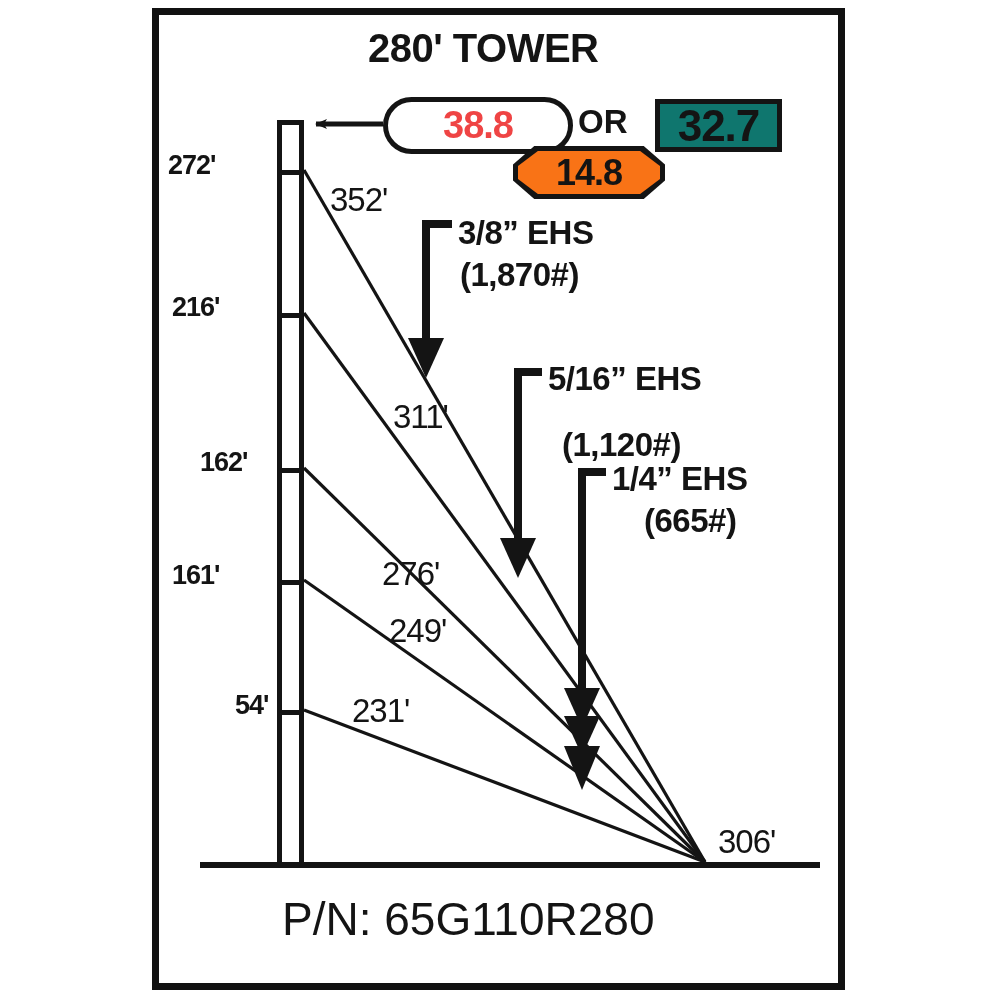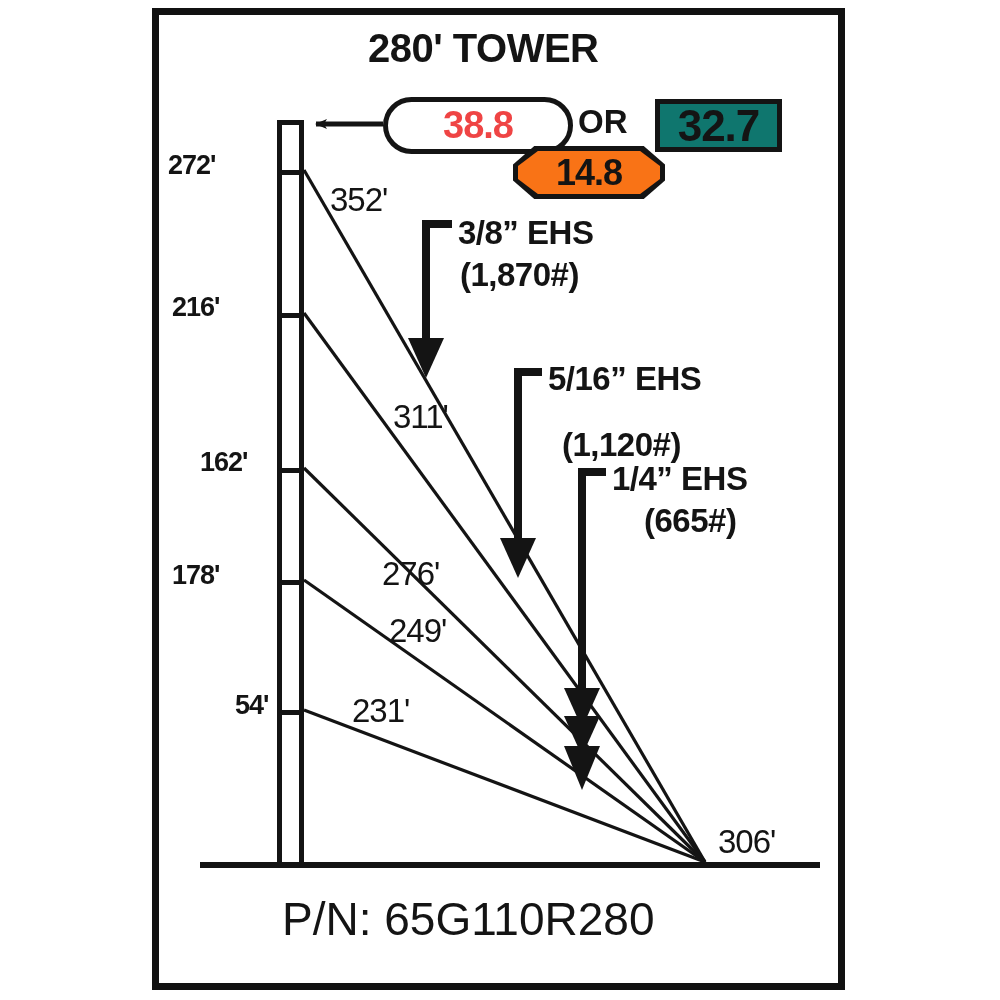--- a/index.html
+++ b/index.html
@@ -119,21 +119,21 @@
   <div class="tick" style="top:313px;"></div>
   <div class="tick" style="top:468px;"></div>
   <div class="tick" style="top:580px;"></div>
   <div class="tick" style="top:710px;"></div>
 
   <div class="ground"></div>
 
   <div class="txt lvl" style="left:168px;top:152px;">272'</div>
   <div class="txt lvl" style="left:172px;top:294px;">216'</div>
   <div class="txt lvl" style="left:172px;top:449px;margin-left:28px;">162'</div>
-  <div class="txt lvl" style="left:172px;top:562px;">178'</div>
+  <div class="txt lvl" style="left:172px;top:562px;">161'</div>
   <div class="txt lvl" style="left:201px;top:692px;margin-left:34px;">54'</div>
 
   <div class="txt guylen" style="left:330px;top:183px;">352'</div>
   <div class="txt guylen" style="left:393px;top:400px;">311'</div>
   <div class="txt guylen" style="left:382px;top:512px;margin-top:45px;">276'</div>
   <div class="txt guylen" style="left:389px;top:614px;">249'</div>
   <div class="txt guylen" style="left:352px;top:694px;">231'</div>
 
   <div class="txt guylen" style="left:718px;top:825px;">306'</div>
 

